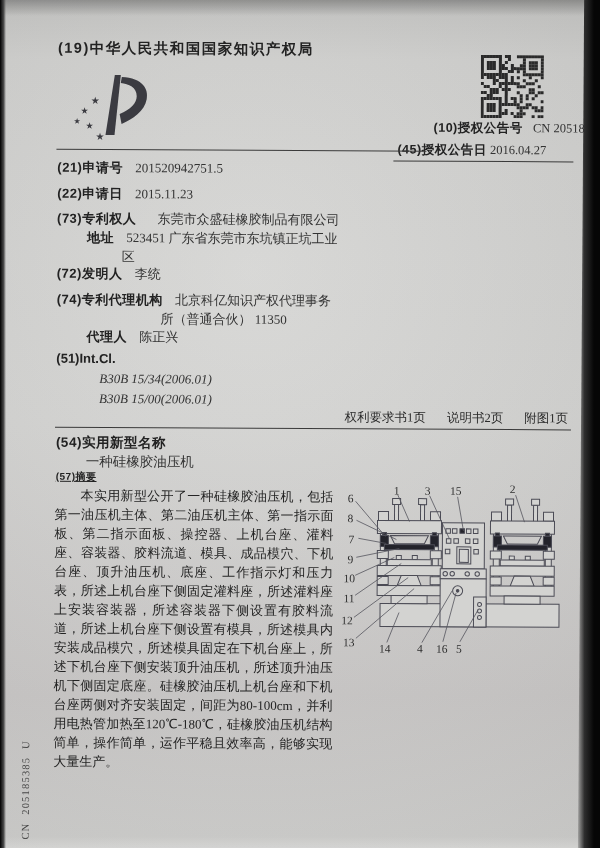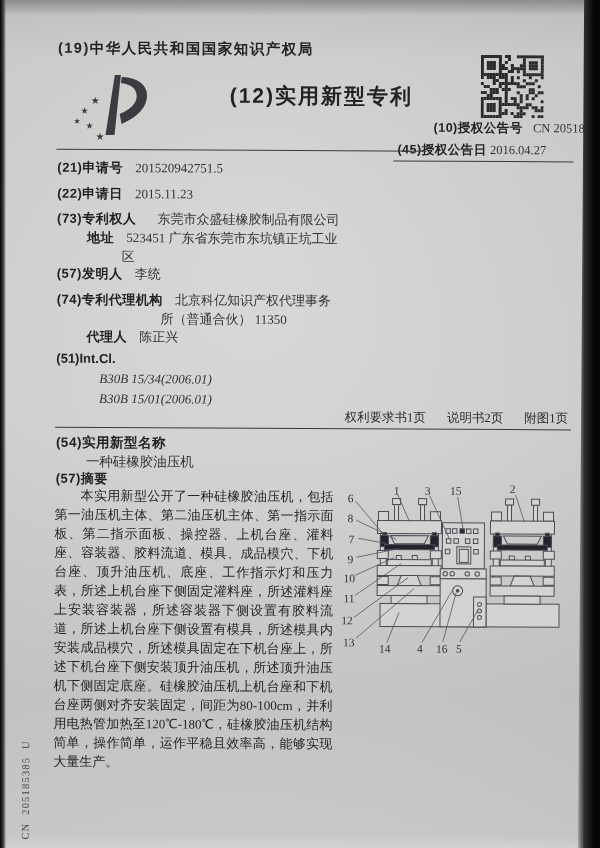--- a/index.html
+++ b/index.html
@@ -47,21 +47,20 @@
         <polygon points="45,6 51,6 45,66 36,66" fill="#3b3b41"></polygon>
         <path d="M52,8 C73,9 79,20 77,30 C75,42 63,50 52,55 L50,45 C61,40 67,34 67,27 C67,18 59,15 51,14 Z" fill="#3b3b41"></path>
         <text x="21" y="35" font-size="10" fill="#3b3b41">★</text>
         <text x="11" y="45" font-size="9" fill="#3b3b41">★</text>
         <text x="4" y="55" font-size="8" fill="#3b3b41">★</text>
         <text x="16" y="60" font-size="9" fill="#3b3b41">★</text>
         <text x="26" y="71" font-size="10" fill="#3b3b41">★</text>
       </svg>
     </div>
 
-    <div class="abs lbl" style="left:228px;top:82px;font-size:21px;letter-spacing:2px;">(12)实用新型专利</div>
 
     <div class="abs" style="left:479px;top:54px;width:63px;height:63px;">
       <svg width="63" height="63" viewBox="0 0 63 63">
           <rect x="0" y="0" width="3" height="3" fill="#2a2a2a"></rect>
           <rect x="3" y="0" width="3" height="3" fill="#2a2a2a"></rect>
           <rect x="6" y="0" width="3" height="3" fill="#2a2a2a"></rect>
           <rect x="9" y="0" width="3" height="3" fill="#2a2a2a"></rect>
           <rect x="12" y="0" width="3" height="3" fill="#2a2a2a"></rect>
           <rect x="15" y="0" width="3" height="3" fill="#2a2a2a"></rect>
           <rect x="18" y="0" width="3" height="3" fill="#2a2a2a"></rect>
@@ -307,47 +306,47 @@
     <div class="abs row" style="left:56px;top:211px;">
       <span class="lbl">(73)专利权人</span>
       <span class="val" style="margin-left:18px;">东莞市众盛硅橡胶制品有限公司</span>
     </div>
     <div class="abs row" style="left:86px;top:230px;">
       <span class="lbl">地址</span>
       <span class="val" style="margin-left:9px;">523451 广东省东莞市东坑镇正坑工业</span>
     </div>
     <div class="abs row val" style="left:121px;top:249px;">区</div>
     <div class="abs row" style="left:56px;top:266px;">
-      <span class="lbl">(57)发明人</span>
+      <span class="lbl">(72)发明人</span>
       <span class="val" style="margin-left:9px;">李统</span>
     </div>
     <div class="abs row" style="left:56px;top:292px;">
       <span class="lbl">(74)专利代理机构</span>
       <span class="val" style="margin-left:9px;">北京科亿知识产权代理事务</span>
     </div>
     <div class="abs row val" style="left:160px;top:311px;">所（普通合伙） 11350</div>
     <div class="abs row" style="left:86px;top:329px;">
       <span class="lbl">代理人</span>
       <span class="val" style="margin-left:9px;">陈正兴</span>
     </div>
     <div class="abs row lbl" style="left:56px;top:352px;letter-spacing:0;">(51)Int.Cl.</div>
     <div class="abs row val ital" style="left:86px;top:372px;">B30B 15/34(2006.01)</div>
-    <div class="abs row val ital" style="left:86px;top:392px;">B30B 15/01(2006.01)</div>
+    <div class="abs row val ital" style="left:86px;top:392px;">B30B 15/00(2006.01)</div>
 
     <div id="pages-info" class="abs">
       <span>权利要求书1页</span>
       <span>说明书2页</span>
       <span>附图1页</span>
     </div>
 
     <div class="rule" style="left:55px;top:428px;width:516px;"></div>
 
     <div class="abs lbl" style="left:56px;top:435px;font-size:13.5px;">(54)实用新型名称</div>
     <div class="abs val" style="left:86px;top:454px;font-size:13.5px;">一种硅橡胶油压机</div>
-    <div class="abs lbl" style="left:56px;top:471px;font-size:13px;">(57)摘要</div>
+    <div class="abs lbl" style="left:56px;top:471px;font-size:10px;text-decoration:underline;">(57)摘要</div>
 
     <p id="abstract-text">本实用新型公开了一种硅橡胶油压机，包括第一油压机主体、第二油压机主体、第一指示面板、第二指示面板、操控器、上机台座、灌料座、容装器、胶料流道、模具、成品模穴、下机台座、顶升油压机、底座、工作指示灯和压力表，所述上机台座下侧固定灌料座，所述灌料座上安装容装器，所述容装器下侧设置有胶料流道，所述上机台座下侧设置有模具，所述模具内安装成品模穴，所述模具固定在下机台座上，所述下机台座下侧安装顶升油压机，所述顶升油压机下侧固定底座。硅橡胶油压机上机台座和下机台座两侧对齐安装固定，间距为80-100cm，并利用电热管加热至120℃-180℃，硅橡胶油压机结构简单，操作简单，运作平稳且效率高，能够实现大量生产。</p>
 
     <svg class="abs" style="left:336px;top:478px;" width="242" height="190" viewBox="0 0 242 190">
       <defs>
         <g id="press" stroke="#4b4b55" stroke-width="1" fill="none">
           <rect x="3" y="16" width="6" height="76" fill="#d3d3d1"></rect>
           <rect x="55" y="16" width="6" height="76" fill="#d3d3d1"></rect>
           <rect x="1" y="13" width="10" height="9" fill="#d3d3d1"></rect>
           <rect x="53" y="13" width="10" height="9" fill="#d3d3d1"></rect>

